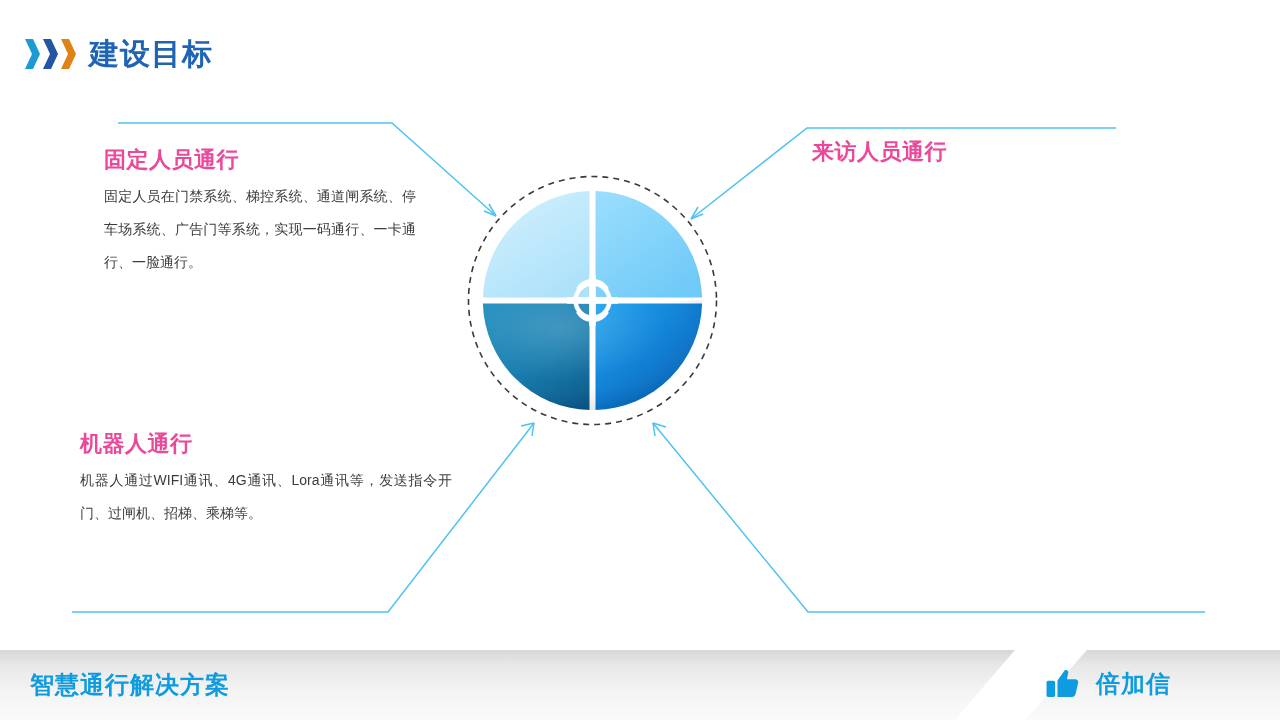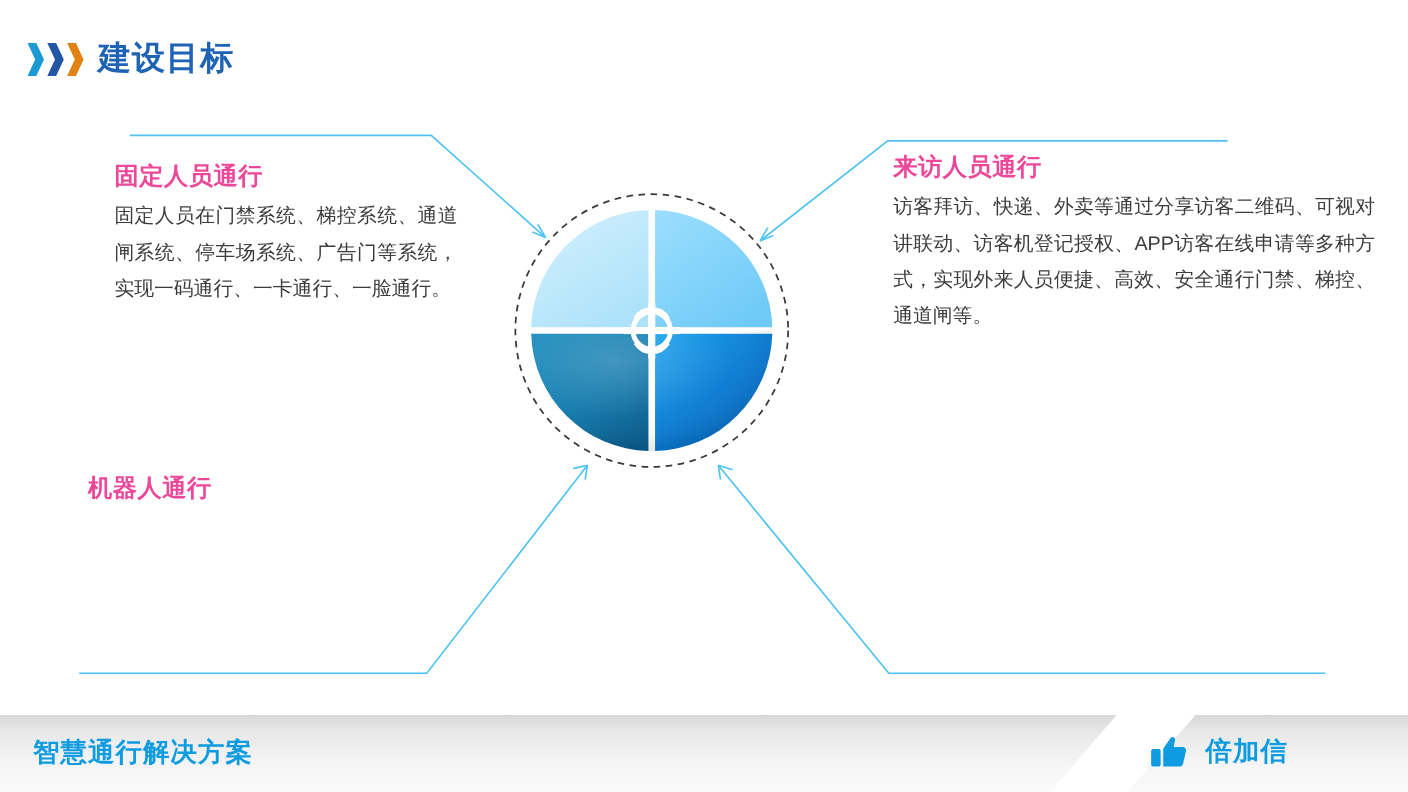--- a/index.html
+++ b/index.html
@@ -27,21 +27,21 @@
   
   #circle-wrap{position:absolute;left:455px;top:163px;width:275px;height:275px;}
 
   
   .block{position:absolute;}
   .block h3{
     margin:0 0 6px 0;font-size:22px;font-weight:bold;color:#ec4899;
     letter-spacing:0.5px;line-height:28px;
   }
   .block p{
-    margin:0;font-size:18px;color:#3C3C3C;line-height:33px;
+    margin:0;font-size:14px;color:#3C3C3C;line-height:33px;
     text-align:justify;text-justify:inter-ideograph;
   }
   #block-fixed   {left:104px;top:146px;width:312px;}
   #block-visitor {left:812px;top:138px;width:438px;}
   #block-robot   {left:80px;top:430px;width:372px;}
   #block-platform{left:812px;top:412px;width:412px;}
 
   
   #footer{position:absolute;left:0;top:650px;width:1280px;height:52px;}
   .fbar{position:absolute;top:0;height:70px;}
@@ -156,25 +156,25 @@
     </svg>
   </div>
 
   <div class="block" id="block-fixed">
     <h3>固定人员通行</h3>
     <p>固定人员在门禁系统、梯控系统、通道闸系统、停车场系统、广告门等系统，实现一码通行、一卡通行、一脸通行。</p>
   </div>
 
   <div class="block" id="block-visitor">
     <h3>来访人员通行</h3>
-    <p>访客拜访、快递、外卖等通过分享访客二维码、可视对讲联动、访客机登记授权、APP访客在线申请等多种方式，实现外来人员便捷、高效、安全通行门禁、梯控、通道闸等。</p>
   </div>
 
   <div class="block" id="block-robot">
     <h3>机器人通行</h3>
+    <p>机器人通过WIFI通讯、4G通讯、Lora通讯等，发送指令开门、过闸机、招梯、乘梯等。</p>
   </div>
 
 
   <div id="footer">
 
     <div class="fbar" id="footer-left">
       <svg class="panel" viewBox="0 0 1015 70" preserveAspectRatio="none">
         <defs>
           <linearGradient id="fgrad" x1="0%" y1="0%" x2="0%" y2="100%">
             <stop offset="0%" stop-color="#D7D7D7"></stop>

